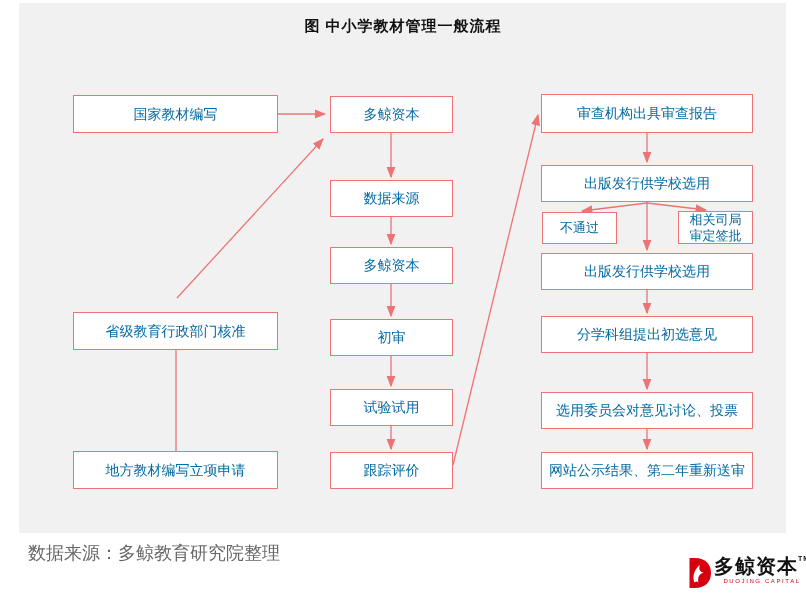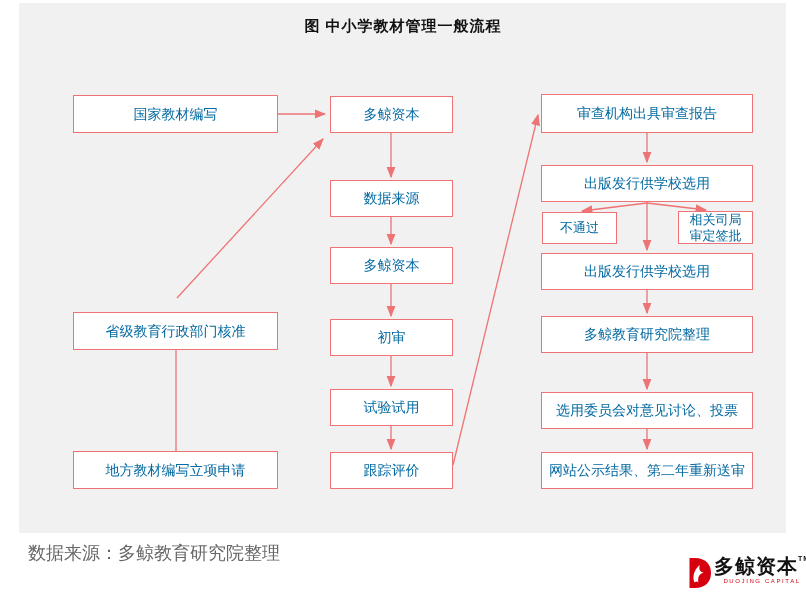--- a/index.html
+++ b/index.html
@@ -80,21 +80,21 @@
   <div class="node n-jiaocai">多鲸资本</div>
   <div class="node n-chushen">初审</div>
   <div class="node n-genzong">跟踪评价</div>
   <div class="node n-shiyan">试验试用</div>
 
   <div class="node n-shencha">审查机构出具审查报告</div>
   <div class="node n-xiangguan">出版发行供学校选用</div>
   <div class="node n-butongguo">不通过</div>
   <div class="node n-dier">相关司局审定签批</div>
   <div class="node n-chuban">出版发行供学校选用</div>
-  <div class="node n-fenxueke">多鲸教育研究院整理</div>
+  <div class="node n-fenxueke">分学科组提出初选意见</div>
   <div class="node n-xuanyong">选用委员会对意见讨论、投票</div>
   <div class="node n-wangzhan">网站公示结果、第二年重新送审</div>
 
   <div class="source">数据来源：多鲸教育研究院整理</div>
 
   <div class="logo">
     <svg class="logo-icon" width="25" height="30" viewBox="0 0 25 30">
       <path fill="#d7000f" d="M3.5 0 H9 C19.5 0 25 6.5 25 15 C25 23.5 19.5 30 9 30 H3.5 Z"></path>
       <path fill="#ffffff" d="M8.5 24.5 C6.3 19 7.5 12.5 13.8 7 C12.6 11.5 13.9 13.8 17.6 14.8 C13.4 15.9 11.7 18.4 12.3 24.5 C11 23.1 9.9 23.3 8.5 24.5 Z"></path>
     </svg>

